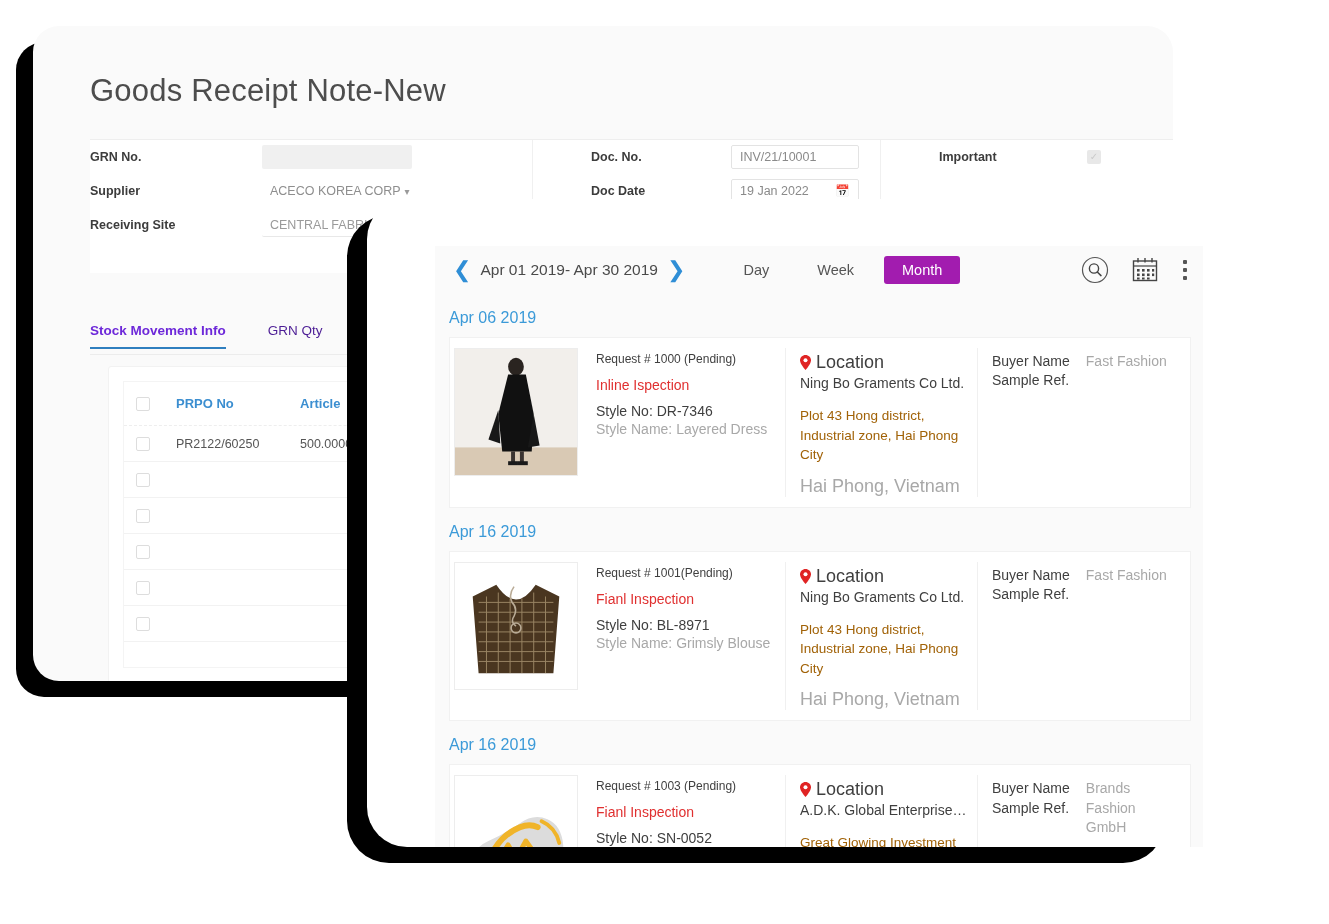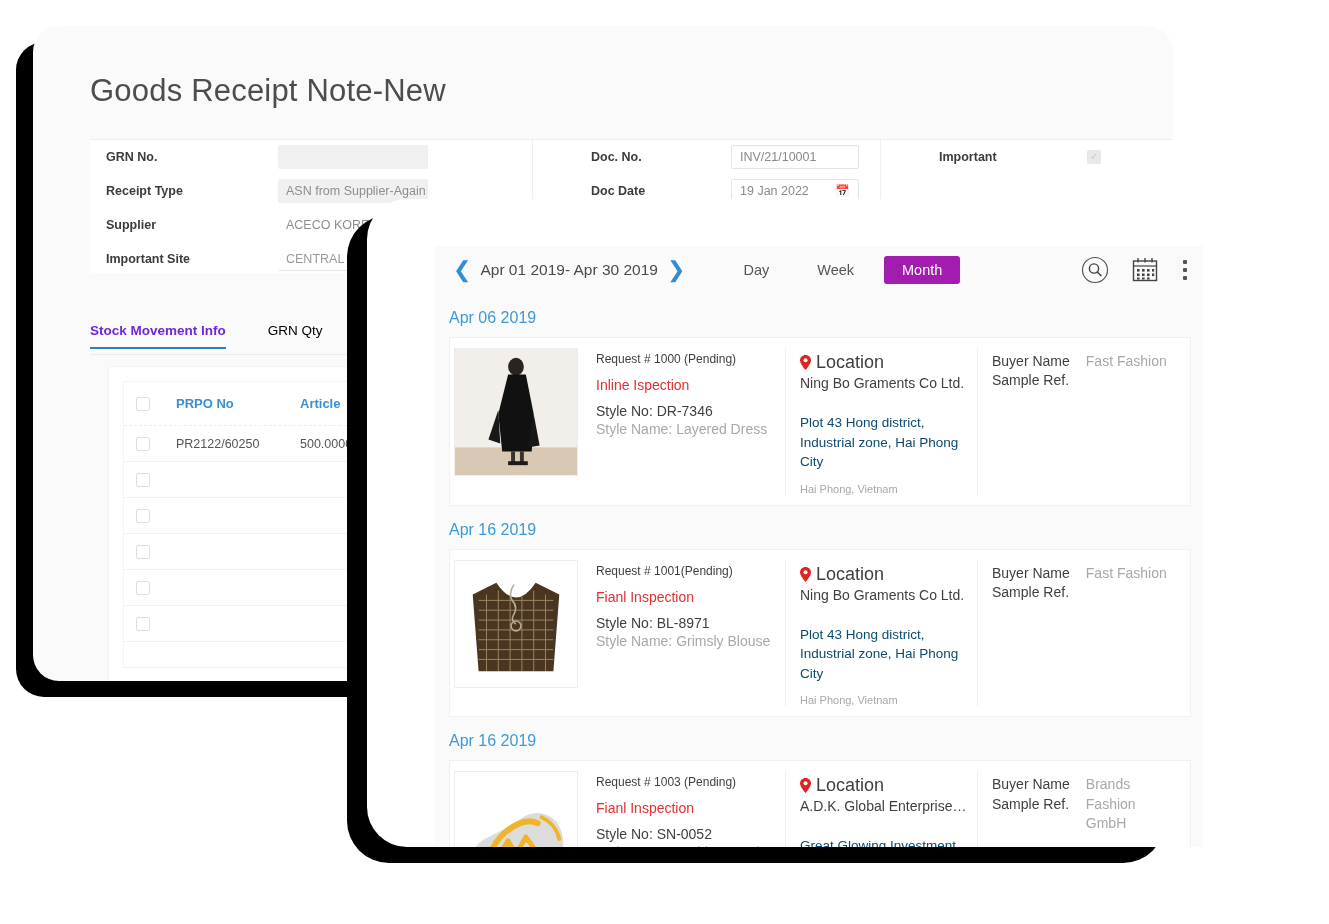--- a/index.html
+++ b/index.html
@@ -69,21 +69,21 @@
   #form-col-2 { left: 442px; width: 348px; border-left: 1px solid #f0f0f0; height: 134px;}
   #form-col-3 { left: 790px; width: 293px; border-left: 1px solid #f0f0f0; height: 134px;}
 
   .f-row { position: relative; height: 34px; display: flex; align-items: center; }
   .f-label {
     font-size: 12.5px;
     font-weight: bold;
     color: #3c3c3c;
     white-space: nowrap;
   }
-  #form-col-1 .f-label { margin-left: 16px; width: 172px; }
+  #form-col-1 .f-label { width: 172px; }
   #form-col-2 .f-label { margin-left: 58px; width: 140px; }
   #form-col-3 .f-label { margin-left: 58px; width: 148px; }
 
   .f-input {
     height: 24px;
     background: #f0f0f0;
     border-radius: 2px;
     display: flex;
     align-items: center;
     padding: 0 8px;
@@ -127,21 +127,21 @@
     left: 57px;
     top: 297px;
     width: 1083px;
     height: 32px;
     display: flex;
     align-items: flex-start;
     border-bottom: 1px solid #ececec;
   }
   .tab {
     font-size: 13.5px;
-    color: #000000;
+    color: #4c1d95;
     padding: 0 0 9px 0;
     margin-right: 42px;
     white-space: nowrap;
   }
   .tab.active {
     color: #6d28d9;
     font-weight: bold;
     border-bottom: 2px solid #2f7fbf;
   }
 
@@ -325,22 +325,22 @@
   }
 
   .req-title { font-size: 12px; color: #3f3f3f; white-space: nowrap; }
   .req-insp  { font-size: 14px; color: #e03030; margin-top: 11px; white-space: nowrap; }
   .req-style { font-size: 14px; color: #3f3f3f; margin-top: 10px; white-space: nowrap; }
   .req-name  { font-size: 14px; color: #a8a8a8; margin-top: 2px; white-space: nowrap; }
 
   .loc-head { font-size: 18px; color: #3f3f3f; display: flex; align-items: center; white-space: nowrap;}
   .pin { margin-right: 5px; display:flex; }
   .loc-co   { font-size: 14px; color: #3f3f3f; margin-top: 2px; white-space: nowrap; overflow:hidden; text-overflow: ellipsis; max-width: 186px;}
-  .loc-addr { font-size: 13.5px; color: #0c4a6e; margin-top: 22px; line-height: 1.45; }
-  .loc-city { font-size: 11px; color: #a8a8a8; margin-top: 11px; }
+  .loc-addr { font-size: 13.5px; color: #a16207; margin-top: 15px; line-height: 1.45; }
+  .loc-city { font-size: 18px; color: #a8a8a8; margin-top: 11px; }
 
   .buyer-labels { font-size: 14px; color: #3f3f3f; line-height: 1.38; white-space: nowrap; }
   .buyer-values { font-size: 14px; color: #a8a8a8; line-height: 1.38; margin-left: 16px; }
 </style>
 </head>
 <body>
 
 <div id="stage">
 
   <div id="back-shadow"></div>
@@ -348,37 +348,30 @@
   <div id="back-panel">
 
     <div id="back-title">Goods Receipt Note-New</div>
 
     <div id="form-card">
 
       <div class="form-col" id="form-col-1">
         <div class="f-row">
           <span class="f-label">GRN No.</span>
           <span class="f-input" id="gi-grn"></span>
-        </div>
-        <div class="f-row">
-          <span class="f-label">Receipt Type</span>
-          <span class="f-input" id="gi-rcpt">
-            <span>ASN from Supplier-Again</span>
-
-          </span>
         </div>
         <div class="f-row">
           <span class="f-label">Supplier</span>
           <span class="f-input plain" id="gi-sup">
             <span>ACECO KOREA CORP</span>
             <span class="caret">▾</span>
           </span>
         </div>
         <div class="f-row">
-          <span class="f-label">Important Site</span>
+          <span class="f-label">Receiving Site</span>
           <span class="f-input underlined" id="gi-site">CENTRAL FABRIC WAI</span>
         </div>
       </div>
 
       <div class="form-col" id="form-col-2">
         <div class="f-row">
           <span class="f-label">Doc. No.</span>
           <span class="f-input bordered" id="gi-doc">INV/21/10001</span>
         </div>
         <div class="f-row">

